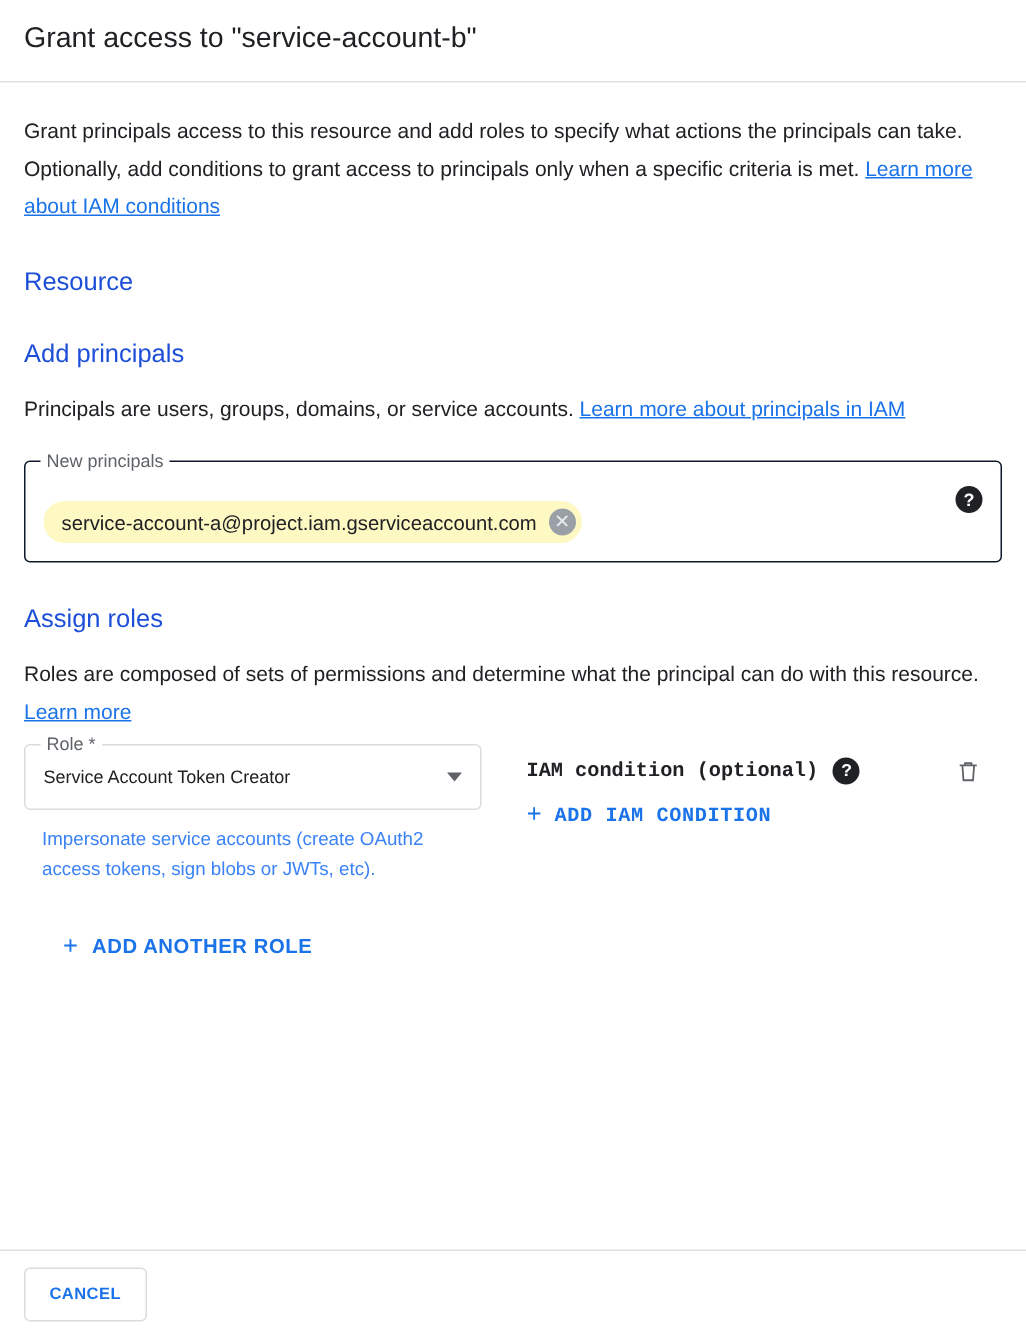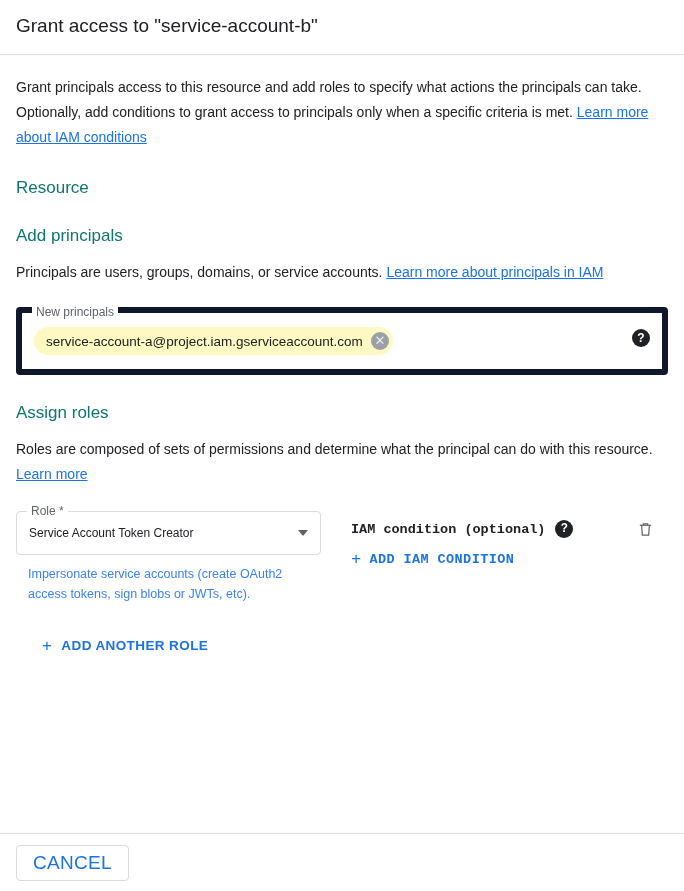--- a/index.html
+++ b/index.html
@@ -42,21 +42,21 @@
     margin-bottom: 4px;
   }
   a.link {
     color: #1a73e8;
     text-decoration: underline;
     cursor: pointer;
   }
   .section-title {
     font-size: 17px;
     font-weight: 400;
-    color: #0f766e;
+    color: #1d4ed8;
     margin-top: 28px;
     margin-bottom: 14px;
   }
   .resource-row {
     display: flex;
     align-items: center;
     gap: 10px;
     font-size: 14px;
     color: #202124;
     margin-top: 2px;
@@ -71,27 +71,27 @@
   }
   .desc {
     font-size: 14px;
     line-height: 25px;
     color: #202124;
     max-width: 650px;
   }
   
   .field-outlined {
     position: relative;
-    border: 6px solid #0f172a;
+    border: 1px solid #0f172a;
     border-radius: 4px;
     margin-top: 22px;
     height: 68px;
     padding: 14px 12px 0 12px;
     display: flex;
-    align-items: flex-start;
+    align-items: center;
   }
   .field-legend {
     position: absolute;
     top: -8px;
     left: 10px;
     background: #ffffff;
     padding: 0 4px;
     font-size: 12px;
     color: #5f6368;
     line-height: 14px;
@@ -137,21 +137,21 @@
   }
   .field-help {
     position: absolute;
     right: 12px;
     top: 16px;
   }
   
   .roles-row {
     display: flex;
     align-items: flex-start;
-    margin-top: 24px;
+    margin-top: 9px;
   }
   .role-col { width: 305px; }
   .select-outlined {
     position: relative;
     border: 1px solid #dadce0;
     border-radius: 4px;
     height: 44px;
     display: flex;
     align-items: center;
     padding: 0 12px;
@@ -256,22 +256,22 @@
     cursor: pointer;
     font-family: "Liberation Sans", sans-serif;
   }
   .btn-outline {
     background: #ffffff;
     color: #1a73e8;
     border: 1px solid #dadce0;
     border-radius: 4px;
     height: 36px;
     padding: 0 16px;
-    font-size: 19px;
-    font-weight: normal;
+    font-size: 11px;
+    font-weight: bold;
     letter-spacing: 0.3px;
     cursor: pointer;
     font-family: "Liberation Sans", sans-serif;
   }
 </style>
 </head>
 <body>
 
 <div class="page">
 

